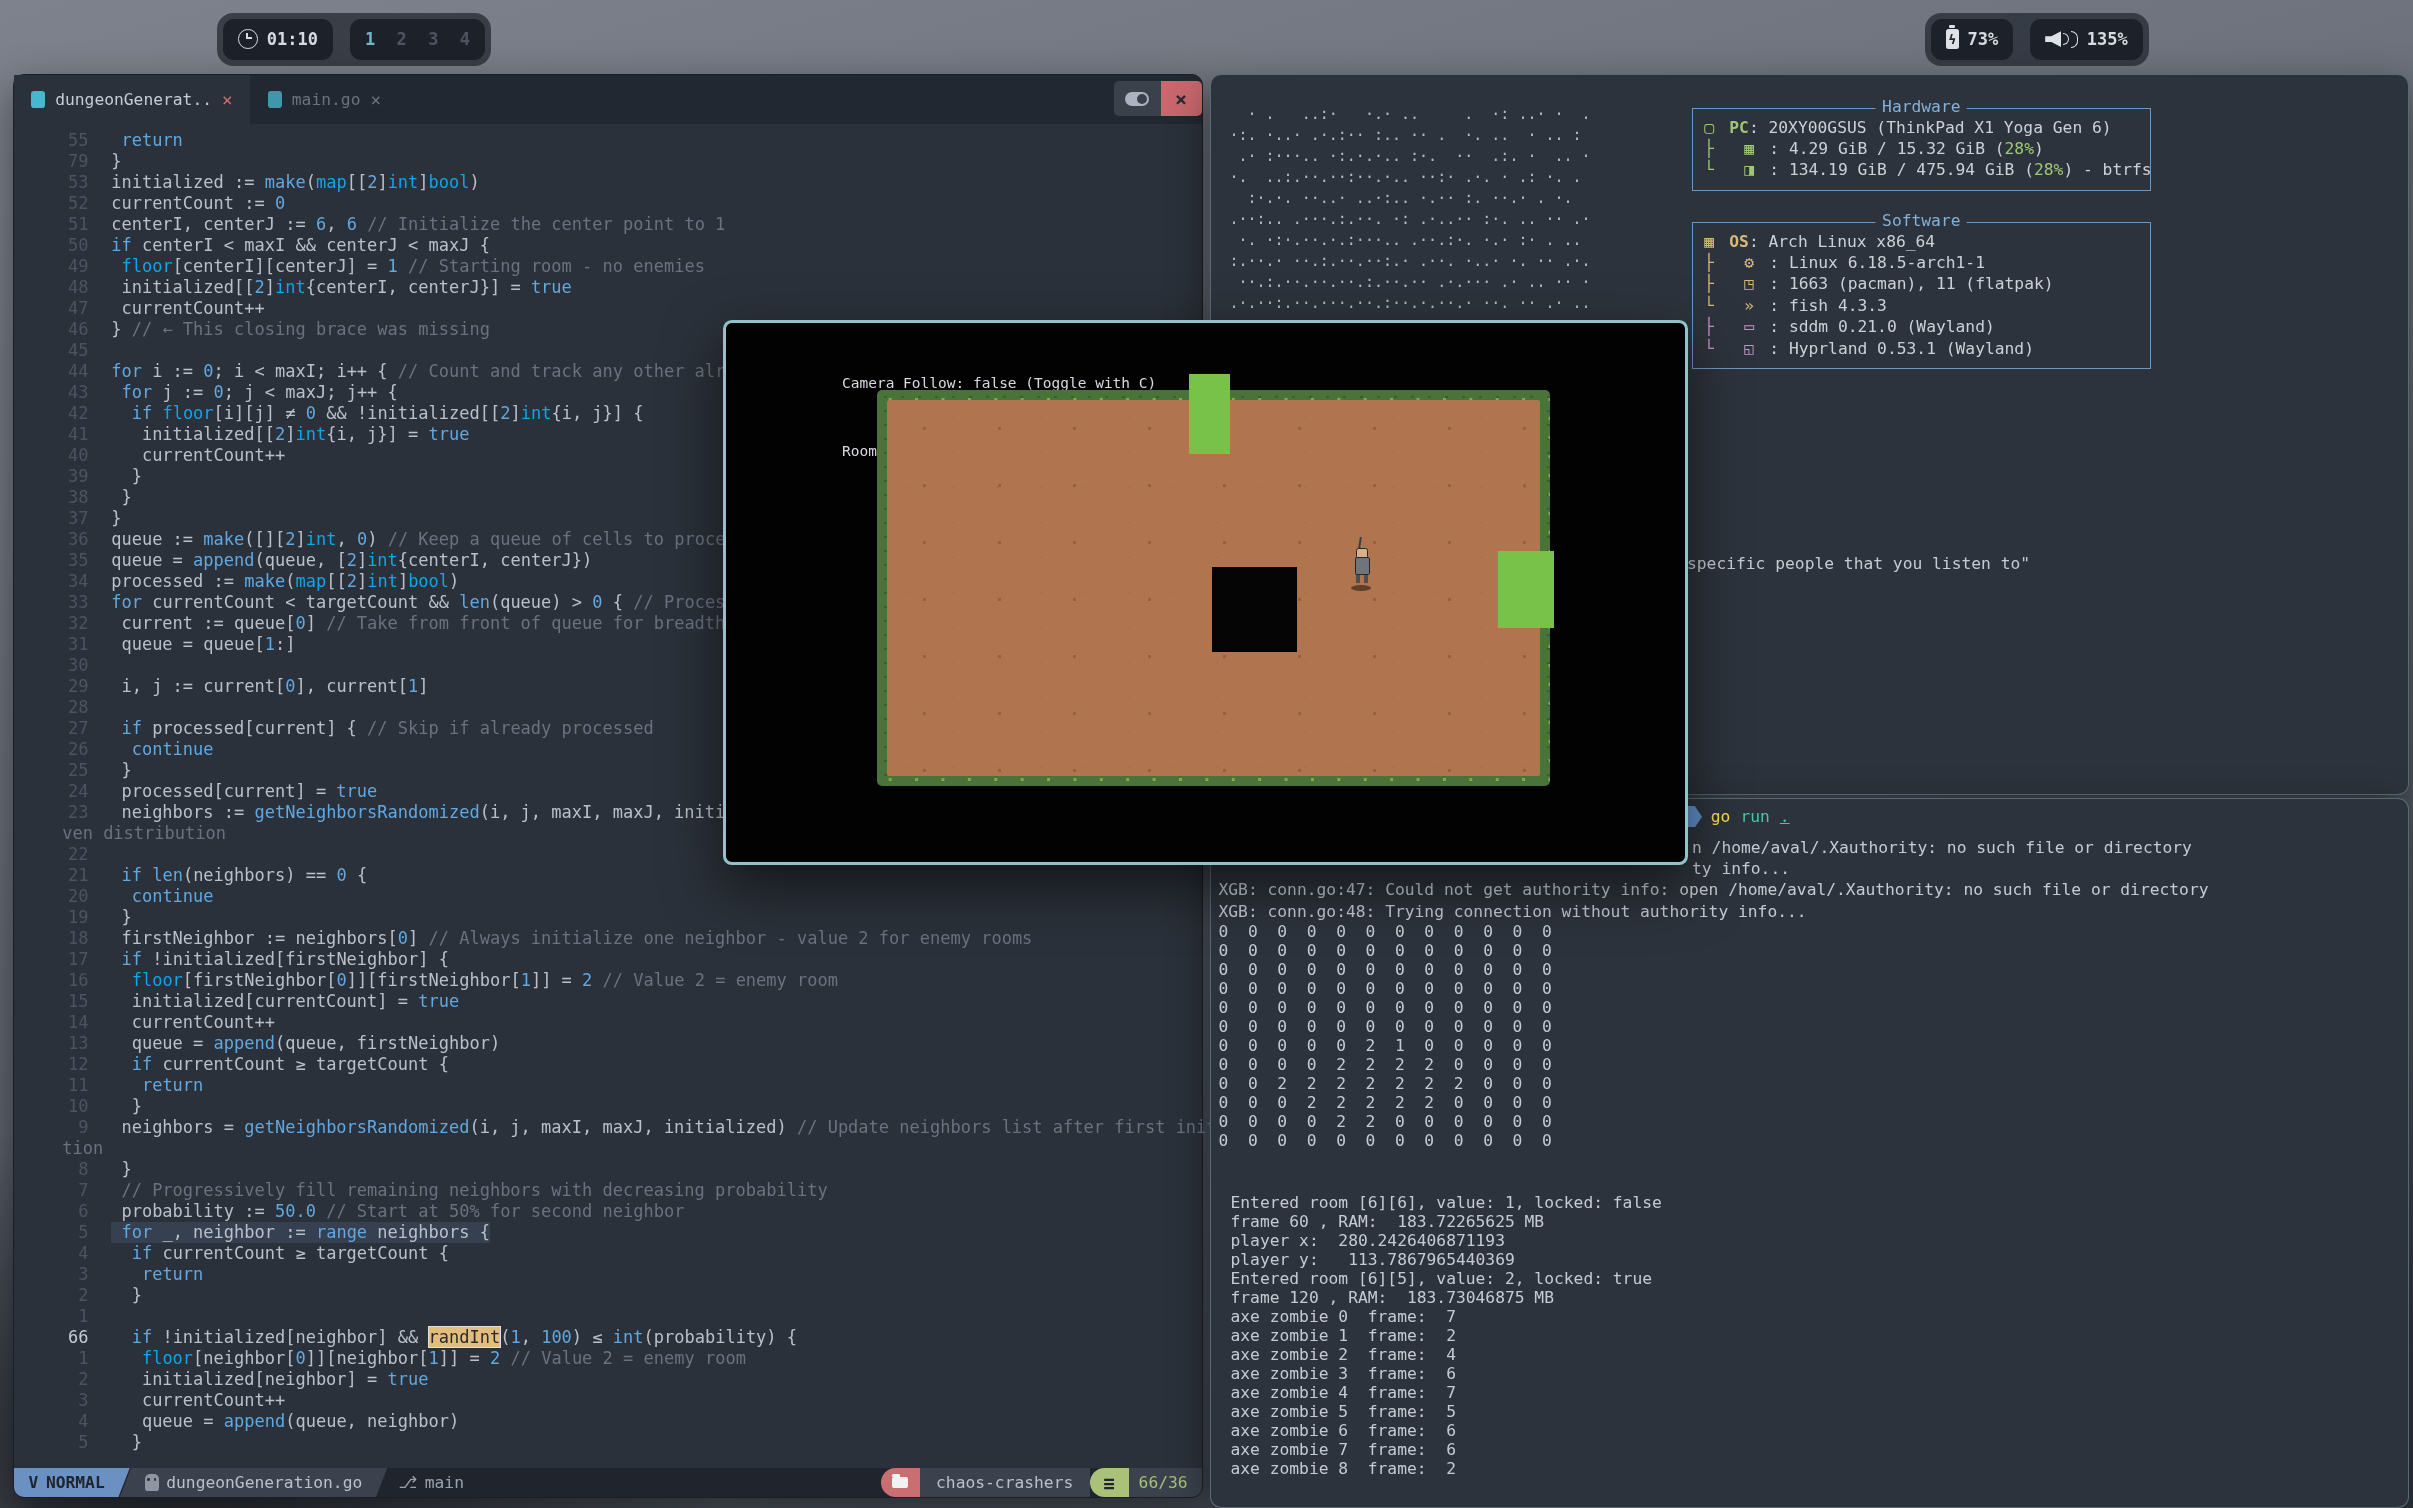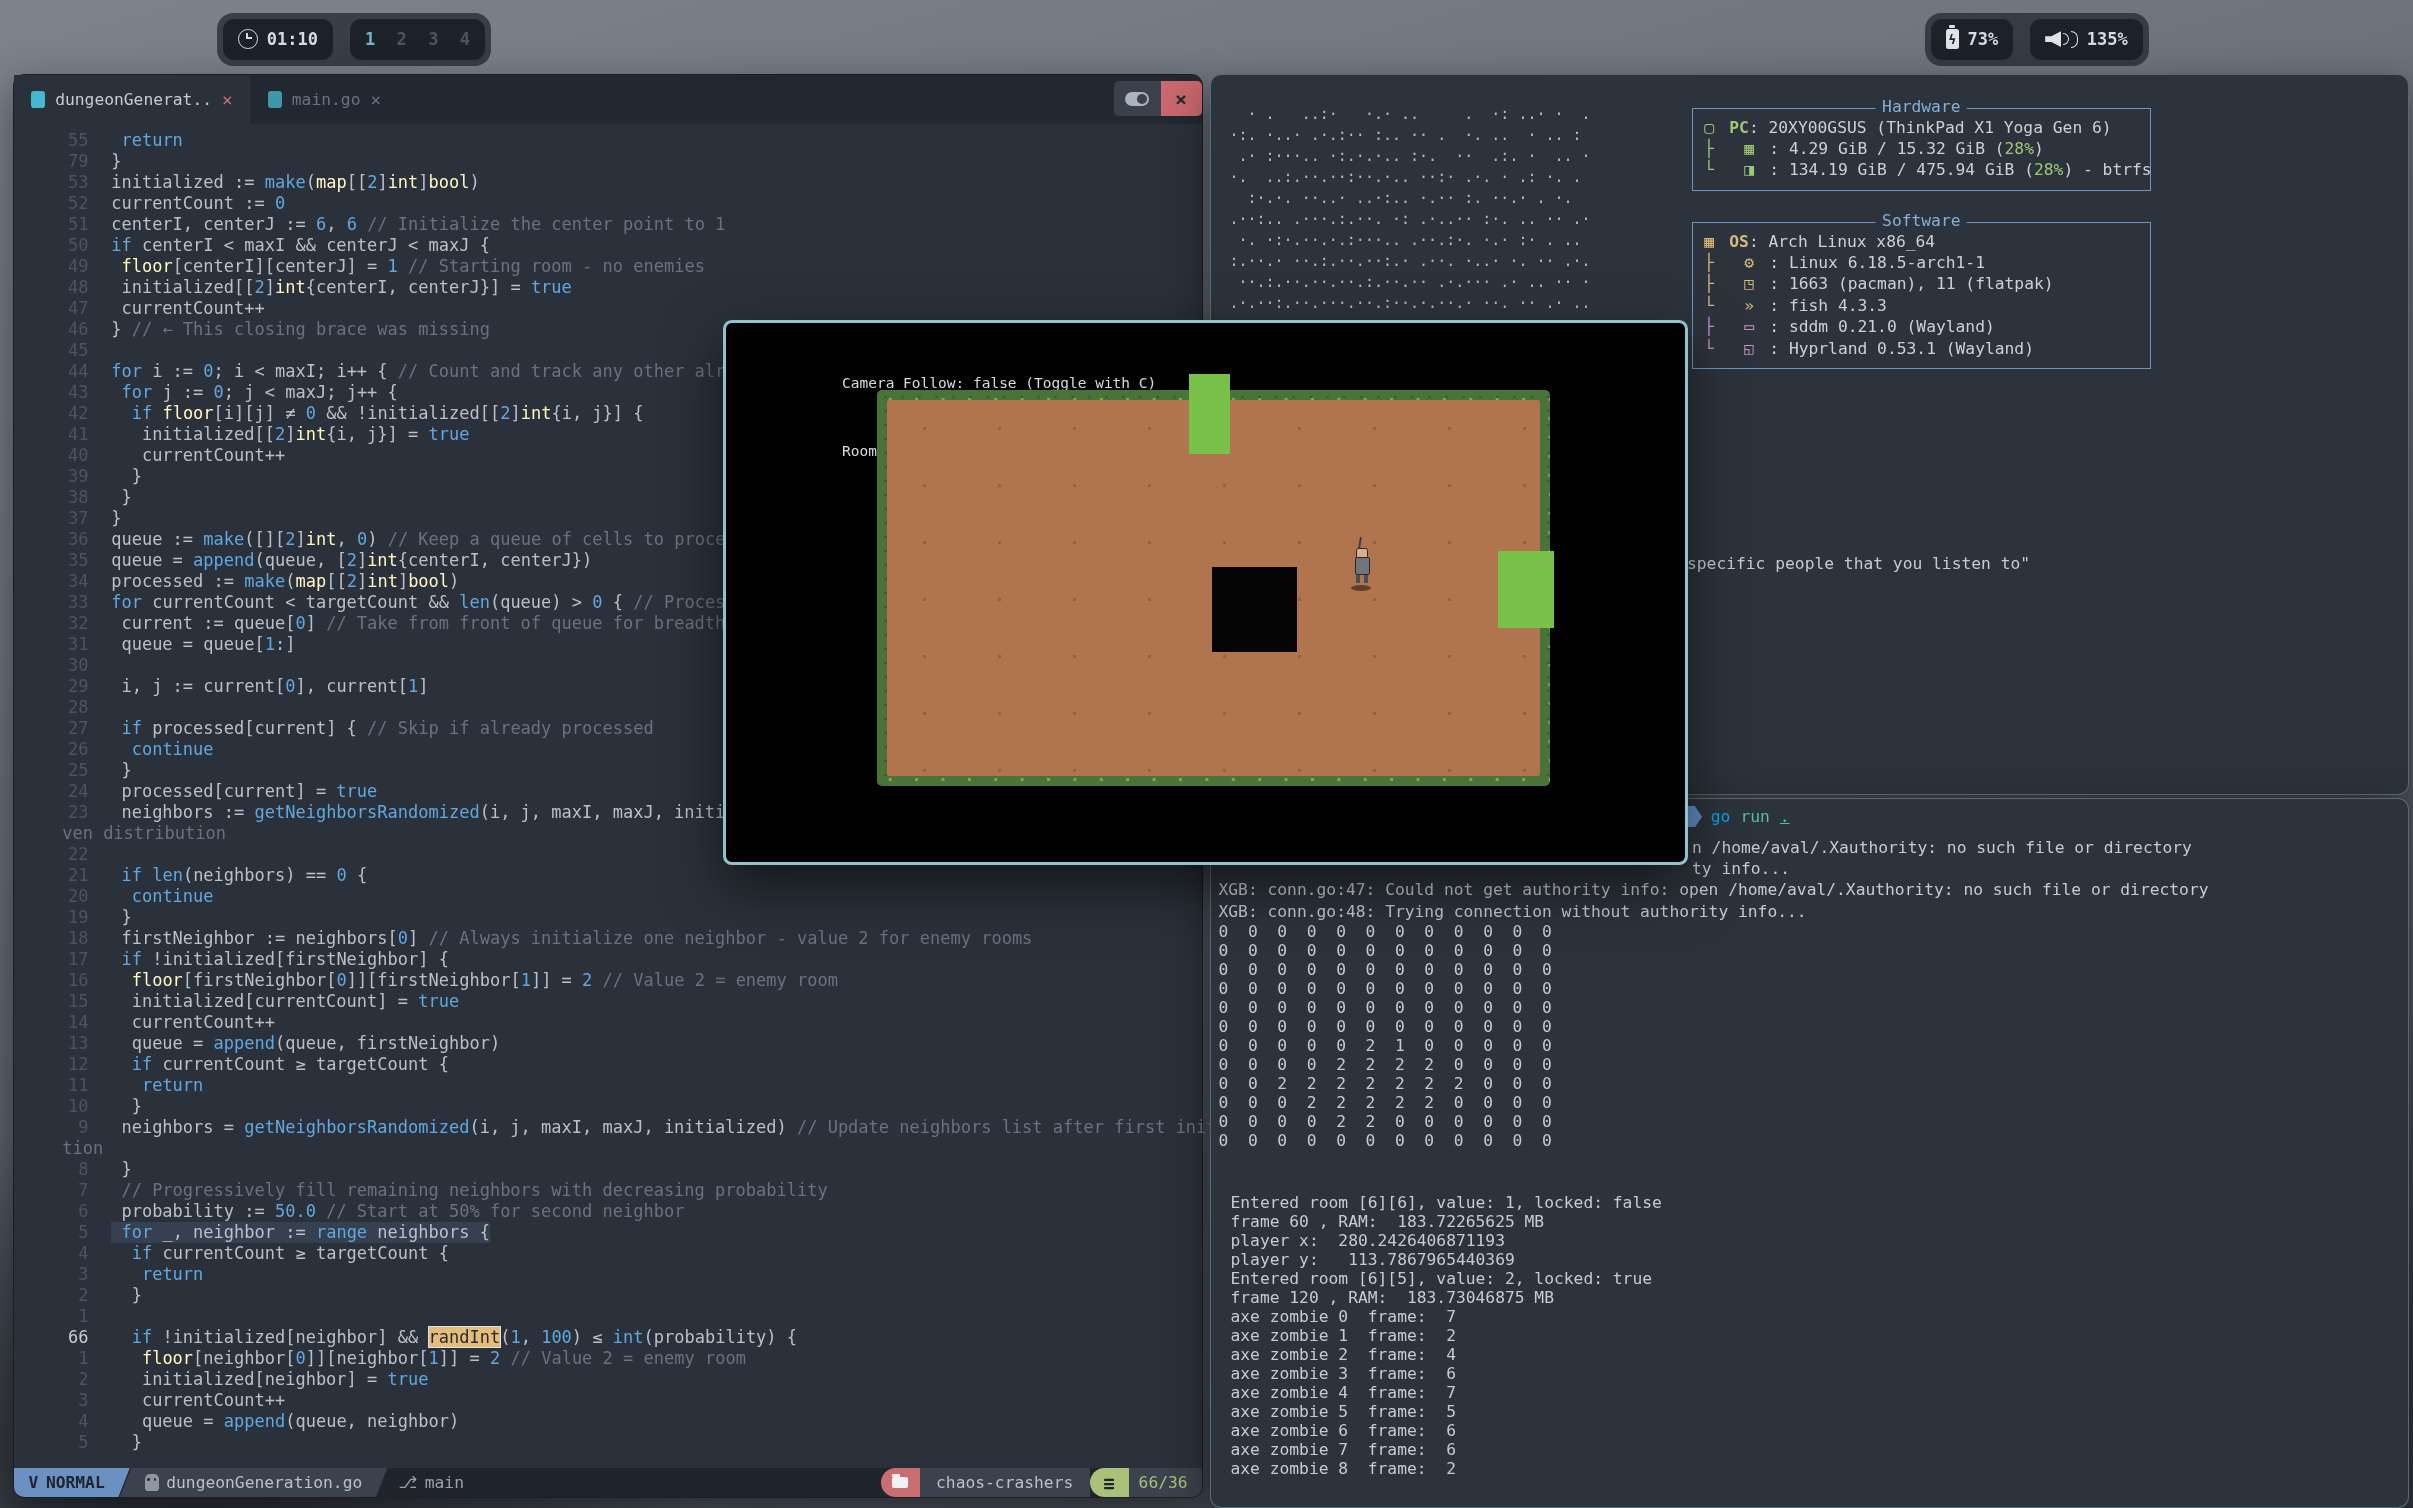--- a/index.html
+++ b/index.html
@@ -46,21 +46,21 @@
   #pip .tog::after{content:"";position:absolute;right:1.9px;top:1.9px;width:10px;height:10px;border-radius:50%;background:#3a414b;}
   #winclose{width:41px;background:#c9686e;border-radius:0 5px 5px 0;display:flex;align-items:center;justify-content:center;
     color:#262b33;font-size:20px;font-weight:bold;}
   #code{position:relative;padding-top:6.3px;font-size:17px;}
   .crow{display:flex;height:21px;line-height:21px;white-space:pre;}
   .gut{width:75px;flex:0 0 75px;text-align:right;padding-right:22.6px;color:#4c5464;}
   .crow.cur .gut{color:#c6ccd4;}
   .ltext{white-space:pre;}
   .crow.sel .ltext{background:#374050;}
   .crow.wrap .ltext{margin-left:-49px;}
-  .tk-p{color:#b9c0ca}.tk-k{color:#61a8e0}.tk-t{color:#fef9c3}.tk-c{color:#6a7280}
+  .tk-p{color:#b9c0ca}.tk-k{color:#61a8e0}.tk-t{color:#0ea5e9}.tk-c{color:#6a7280}
   .tk-hl{background:#e3bd79;color:#262b33;outline:1.3px solid rgba(255,255,255,.85);}
   #statusbar{position:absolute;left:0;bottom:0;width:100%;height:29px;background:#20252d;
     border-radius:0 0 10px 10px;display:flex;align-items:stretch;overflow:hidden;font-size:16.3px;}
   .seg{display:flex;align-items:center;gap:7.5px;padding:0 15px;white-space:nowrap;}
   .seg-mode{background:#6b90c2;color:#20252d;font-weight:bold;clip-path:polygon(0 0,100% 0,calc(100% - 11.3px) 100%,0 100%);padding-right:25px;}
   .seg-file{background:#3b424d;color:#b9c0ca;margin-left:-10px;clip-path:polygon(11.3px 0,100% 0,calc(100% - 11.3px) 100%,0 100%);padding-left:25px;padding-right:25px;}
   .seg-branch{color:#99a1ad;margin-left:-3.8px;}
   .sb-spacer{flex:1;}
   .badge{width:39px;display:flex;align-items:center;justify-content:center;border-radius:14.5px 0 0 14.5px;}
   .badge.red{background:#c96f72;}
@@ -85,21 +85,21 @@
   .frow{line-height:21.4px;white-space:pre;}
   .fg-p{color:#ccd1d8}.fg-grn{color:#9ec875}.fg-yel{color:#d9b97a}.fg-mag{color:#c793c7}
   .lbl{font-weight:bold;}
   .ticon{display:inline-block;width:40px;}
   .licon{display:inline-block;width:25px;}
   #hwbox{left:481px;top:33px;}
   #swbox{left:481px;top:147px;}
   #quote{left:476px;top:479px;color:#c6cbd3;}
   #promptrow{left:476px;top:7px;display:flex;align-items:center;height:21.4px;}
   .parrow{width:15px;height:21.4px;background:#628fc9;clip-path:polygon(0 0,52% 0,100% 50%,52% 100%,0 100%);margin-right:8.8px;}
-  .cmd-go{color:#0ea5e9;}
+  .cmd-go{color:#fde047;}
   .cmd-run{color:#4cc2a8;margin-left:10px;}
   .cmd-dot{color:#4cc2a8;text-decoration:underline;margin-left:10px;}
   .tline{line-height:21.6px;}
   #matrix,#logs{line-height:21.6px;}
   
   #game{left:723px;top:320px;width:965px;height:545px;box-sizing:border-box;background:#020202;
     border:3.1px solid #8fc2c9;border-radius:8.8px;z-index:50;box-shadow:0 21.4px 57px rgba(0,0,0,.55);}
   #overlay{position:absolute;left:116px;top:3.8px;color:#d7dbdf;font-size:14.5px;line-height:22.6px;white-space:pre;}
   #room{position:absolute;left:151px;top:67px;width:673px;height:396px;background:#4a7339;border-radius:5px;
     padding:0;box-sizing:border-box;

